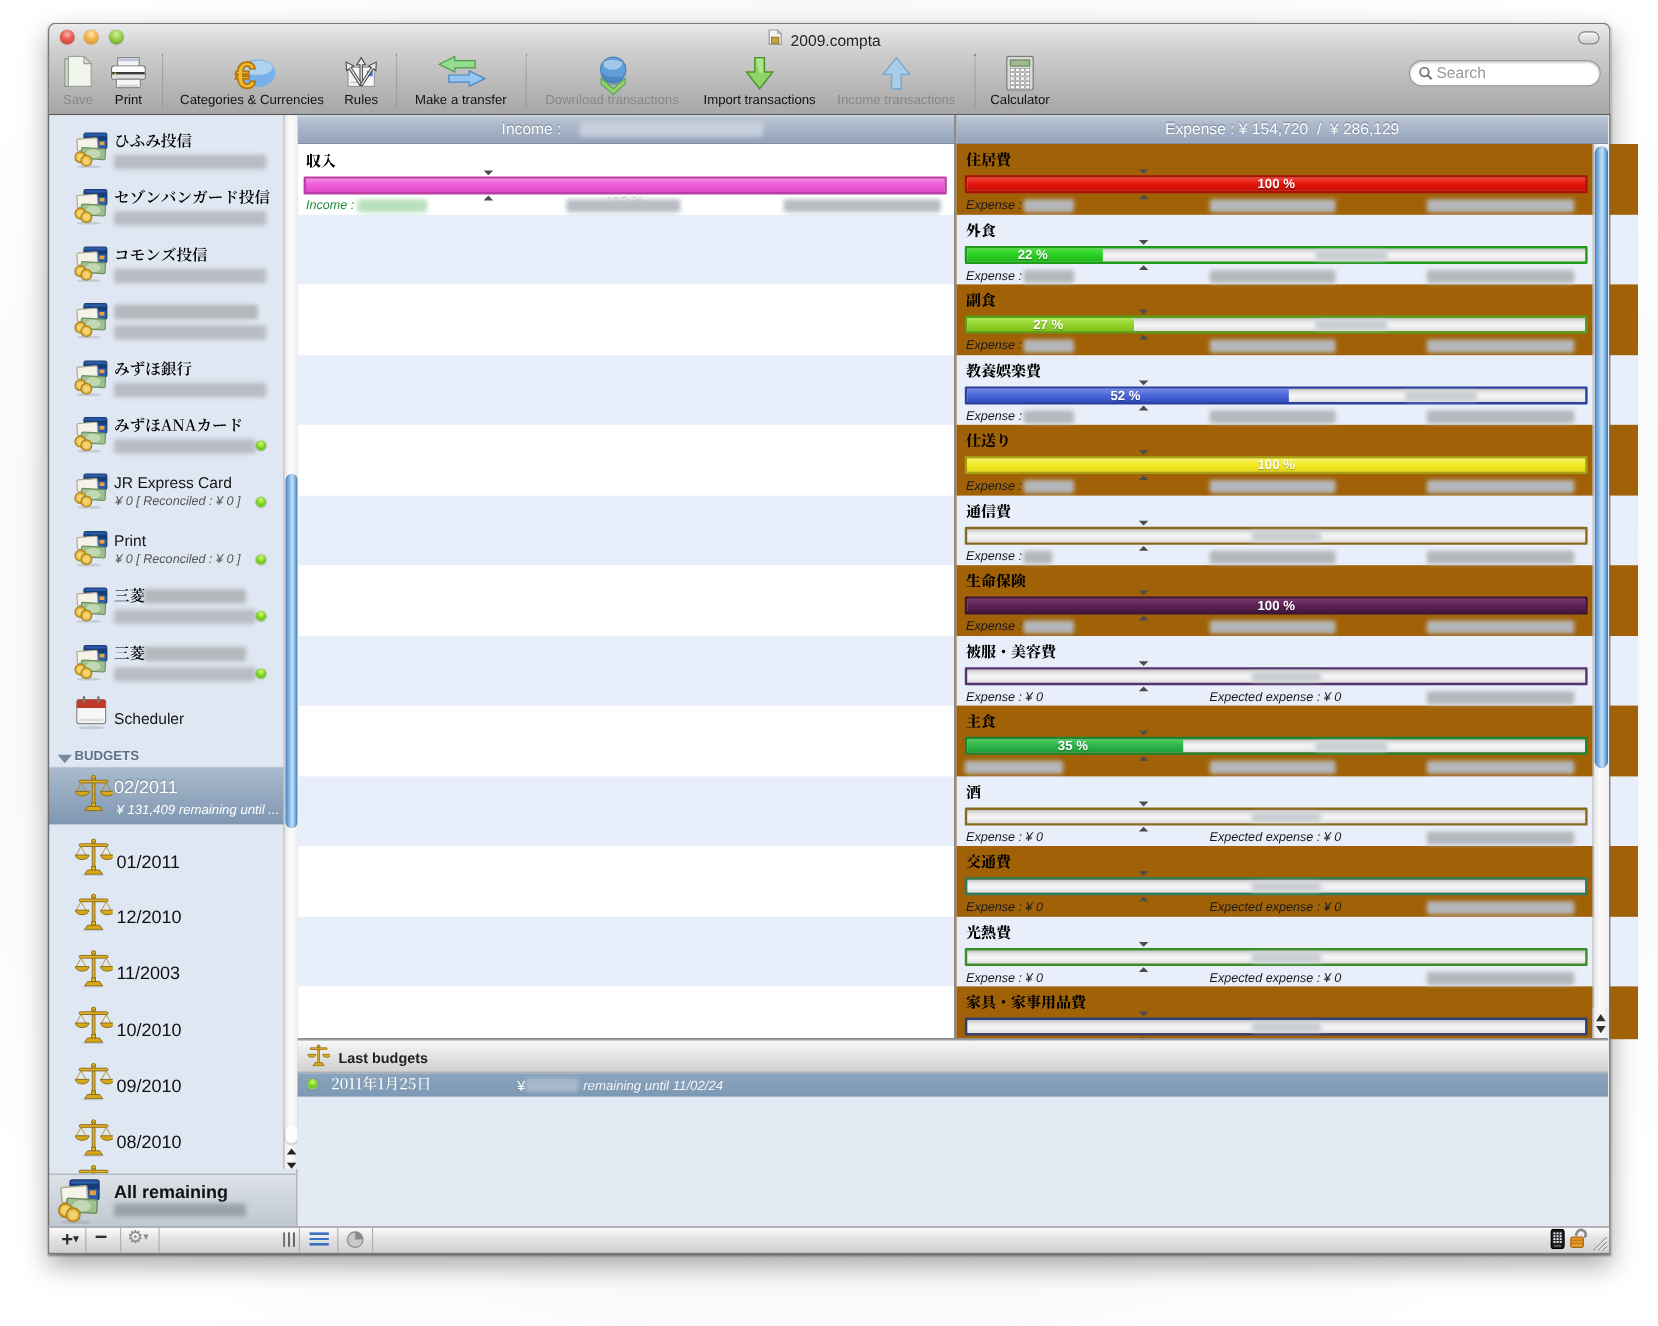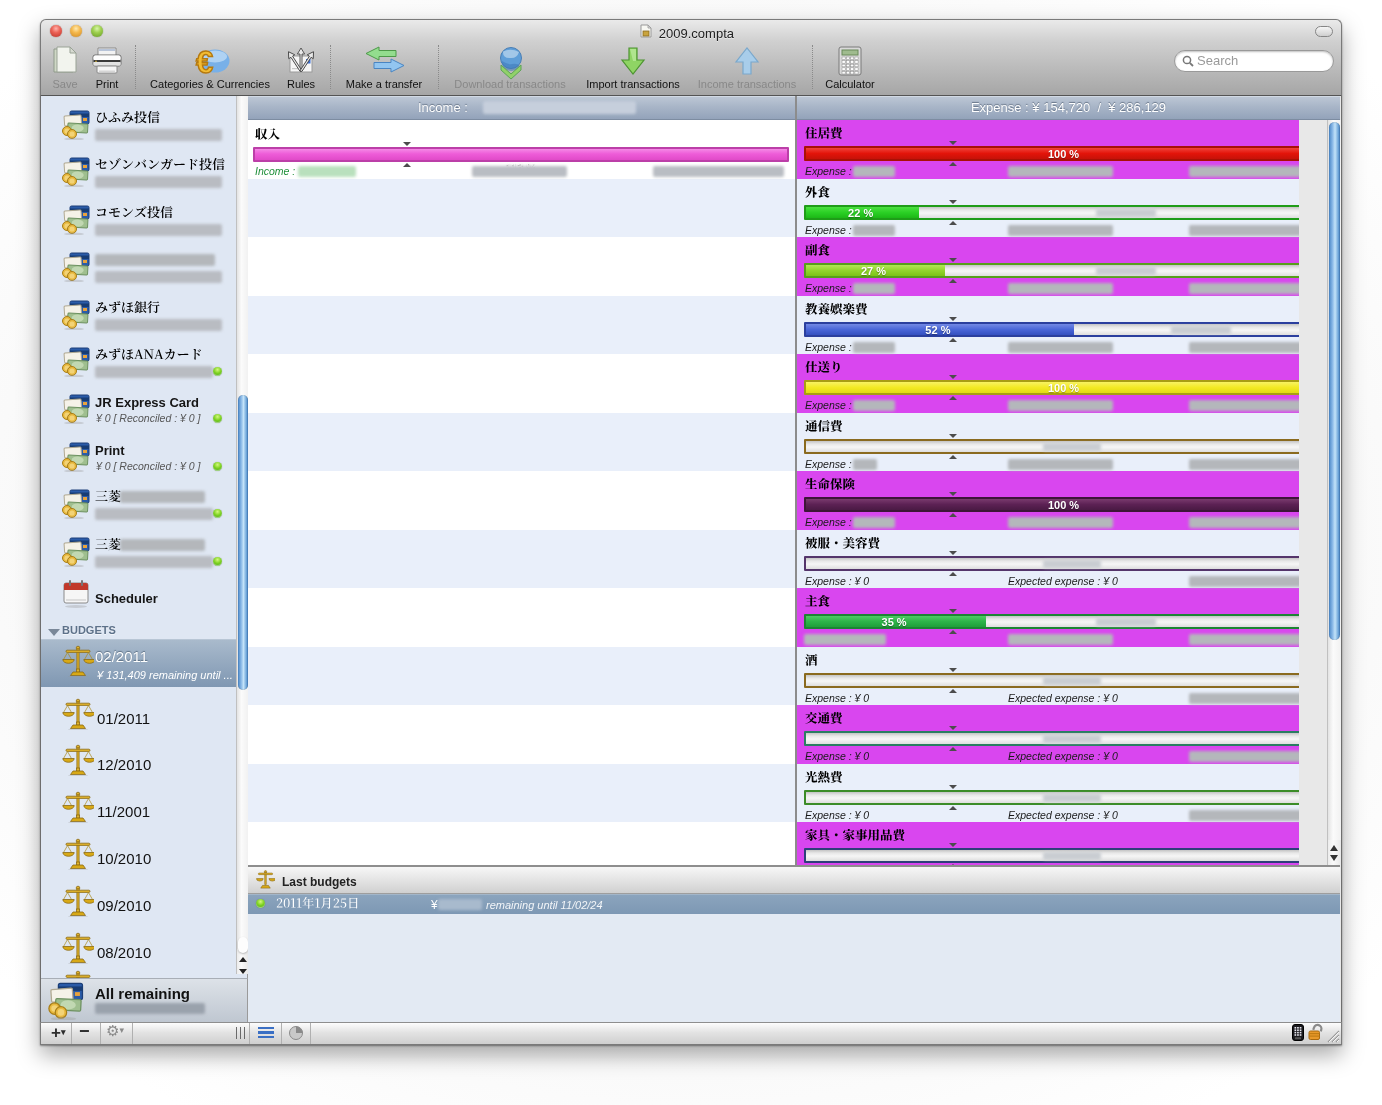--- a/index.html
+++ b/index.html
@@ -11,21 +11,21 @@
 .tl{width:12px;height:12px;border-radius:50%;top:6px}
 #title{top:7px;width:100%;text-align:center;font-size:13px;color:#222;text-shadow:0 1px 0 rgba(255,255,255,.5)}
 .tblbl{font-size:11px;color:#111;white-space:nowrap;text-align:center}
 .tblbl.dis{color:#888}
 .sep{border-left:1px dotted #8a8a8a;top:26px;height:44px}
 #search{left:1134px;top:31px;width:160px;height:22px;border-radius:11px;background:#fff;border:1px solid #999;
  box-shadow:inset 0 1px 2px rgba(0,0,0,.25);color:#9a9a9a;font-size:13px;line-height:20px}
 .hdr{top:77px;height:24px;background:linear-gradient(#bec8d6,#a9b6c8 45%,#93a3ba);border-bottom:1px solid #7d8ca1;box-shadow:inset 0 1px 0 #d2dae4;
  color:#fff;font-size:13px;text-align:center;line-height:23px;text-shadow:0 -1px 1px rgba(80,95,115,.8)}
 #sidebar{left:0;top:77px;width:208px;height:882px;background:#dfe7f3;border-right:1px solid #9a9a9a}
-.aname{font-size:13px;font-weight:bold;color:#151515;white-space:nowrap}
+.aname{font-size:13px;font-weight:normal;color:#151515;white-space:nowrap}
 .bl{position:absolute;border-radius:2px;filter:blur(1.6px);background:#b4b7bb}
 .gdot{width:9px;height:9px;border-radius:50%;background:radial-gradient(circle at 50% 30%,#d4f77e 0%,#7ed321 45%,#3c9a0a 90%);box-shadow:inset 0 -1px 1px rgba(255,255,255,.5),0 0 1px rgba(0,0,0,.4)}
 #budhdr{font-size:11px;font-weight:bold;color:#5d7189;text-shadow:0 1px 0 rgba(255,255,255,.6)}
 .budlbl{font-size:15px;color:#111}
 #selbud{left:0;width:208px;height:48px;background:linear-gradient(#a9bacc,#7f97b2);border-top:1px solid #b8c6d5}
 .scrolltrack{background:linear-gradient(90deg,#e3e3e3,#fbfbfb 40%,#f1f1f1);border-left:1px solid #c0c0c0}
 .scrollthumb{border-radius:6px;background:linear-gradient(90deg,#4a86c6,#85b5e5 30%,#c3e3f9 55%,#6ba3d8 85%,#3d76b4);box-shadow:inset 0 0 1px rgba(0,0,0,.4)}
 .sarrow{width:0;height:0;position:absolute}
 #allacc{left:0;top:959px;width:208px;height:44px;background:linear-gradient(#dde2e8,#bfc7d1);border-top:1px solid #a8aeb6;border-right:1px solid #9a9a9a}
 .rowblue{background:#e9effa}
@@ -424,21 +424,21 @@
         <g stroke="#a8881a" stroke-width=".7" fill="none">
           <path d="M5.5 7.5 L1.5 14.5 M5.5 7.5 L9.5 14.5"></path>
           <path d="M26.5 7.5 L22.5 14.5 M26.5 7.5 L30.5 14.5"></path>
         </g>
         <path d="M0.8 14.5 a5.7 3.8 0 0 0 11.4 0 z" fill="#d8a916" stroke="#8a6a14" stroke-width=".8"></path>
         <path d="M21.8 14.5 a5.7 3.8 0 0 0 11.4 0 z" fill="#d8a916" stroke="#8a6a14" stroke-width=".8"></path>
         <rect x="14.4" y="24" width="3.2" height="3.2" fill="#e2b42c" stroke="#8a6a14" stroke-width=".8"></rect>
         <path d="M11 27 h10 l2.5 3.5 h-15 z" fill="#d8a916" stroke="#8a6a14" stroke-width=".8"></path>
         <ellipse cx="16" cy="31.4" rx="10" ry="0.9" fill="#999" opacity=".3"></ellipse>
       </svg>
-<div class="abs budlbl" style="left:57px;top:784.1px">11/2001</div>
+<div class="abs budlbl" style="left:57px;top:784.1px">11/2003</div>
 <svg class="abs" style="left:22px;top:818.9px" width="32.0" height="32.0" viewBox="0 0 32 32">
         <g fill="#e2b42c" stroke="#8a6a14" stroke-width=".8">
           <circle cx="16" cy="3" r="1.8"></circle>
           <rect x="14.9" y="3.5" width="2.2" height="21.5" rx="1"></rect>
           <rect x="4" y="5.2" width="24" height="2.2" rx="1.1"></rect>
         </g>
         <g stroke="#a8881a" stroke-width=".7" fill="none">
           <path d="M5.5 7.5 L1.5 14.5 M5.5 7.5 L9.5 14.5"></path>
           <path d="M26.5 7.5 L22.5 14.5 M26.5 7.5 L30.5 14.5"></path>
         </g>
@@ -539,21 +539,21 @@
         </div>
 <div class="abs bar" style="left:5px;top:27px;width:536px;border:2px solid #bc3fa8;background:linear-gradient(#f489e6,#ee5cd8 45%,#e04ac8)"></div>
 <div class="abs pct" style="left:5px;top:40px;width:536px">113 %</div>
 <div class="abs mk mkd" style="left:155px;top:22px"></div>
 <div class="abs mk mku" style="left:155px;top:43px"></div>
 <div class="abs exl" style="left:7px;top:45px;color:#1f8f3a">Income :</div>
 <div class="abs bl" style="left:50px;top:46px;width:58px;height:11px;background:#b9e0bd"></div>
 <div class="abs bl" style="left:224px;top:46px;width:95px;height:11px;background:#b9bdc3"></div>
 <div class="abs bl" style="left:405px;top:46px;width:131px;height:11px;background:#b9bdc3"></div>
 </div>
-<div class="abs" style="left:757px;top:101px;width:502px;height:746px;background:#d946ef;overflow:hidden" id="excol">
+<div class="abs" style="left:757px;top:101px;width:568px;height:746px;background:#a16207;overflow:hidden" id="excol">
 <div class="abs" style="left:8px;top:7.0px">
           <svg width="37.5" height="13.5" style="display:block;overflow:visible">
             <g transform="translate(0,10.62) scale(0.01250,-0.01250)">
               <path d="M317 616H769L838 705Q838 705 851 695Q863 685 883 670Q902 654 923 636Q945 619 962 604Q958 588 933 588H325ZM337 327H769L833 411Q833 411 845 401Q857 392 875 377Q893 362 913 346Q933 329 949 315Q946 299 922 299H345ZM293 -19H787L858 74Q858 74 871 64Q884 53 905 37Q925 21 947 3Q969 -15 987 -31Q983 -47 959 -47H301ZM476 845Q558 841 608 821Q658 801 682 774Q706 746 709 718Q711 690 697 670Q683 649 658 644Q632 638 600 655Q588 688 566 721Q544 755 519 785Q493 816 468 838ZM545 607H687V-36H545ZM140 528 175 573 302 526Q300 520 293 515Q286 510 271 508V-54Q271 -59 255 -68Q239 -77 215 -84Q191 -91 164 -91H140ZM213 853 390 800Q386 790 376 784Q366 778 349 779Q311 678 262 594Q212 510 153 443Q94 376 24 324L13 332Q54 395 92 479Q131 564 163 660Q195 756 213 853Z M1527 549 1689 536Q1688 526 1681 520Q1675 513 1656 510V216H1527ZM1365 15H1809V-13H1365ZM1303 234V285L1435 234H1815V206H1427V-51Q1427 -57 1411 -66Q1396 -76 1371 -83Q1347 -91 1320 -91H1303ZM1754 234H1744L1803 297L1923 206Q1919 200 1909 194Q1899 188 1883 184V-51Q1883 -55 1865 -63Q1847 -71 1823 -78Q1798 -85 1776 -85H1754ZM1280 416H1795L1862 508Q1862 508 1874 498Q1886 488 1905 471Q1924 455 1945 437Q1966 419 1982 403Q1978 387 1955 387H1288ZM1198 783H1828V754H1198ZM1201 590H1835V562H1201ZM1763 783H1753L1811 848L1935 754Q1931 748 1921 742Q1912 736 1896 733V542Q1895 539 1876 531Q1858 524 1832 519Q1807 513 1786 513H1763ZM1154 783V793V843L1307 783H1287V538Q1287 480 1284 414Q1280 349 1267 281Q1254 212 1227 147Q1200 81 1153 20Q1107 -40 1035 -90L1026 -83Q1085 10 1112 114Q1139 219 1147 327Q1154 436 1154 537Z M2174 673H2829V644H2174ZM2144 577H2870V549H2144ZM2761 770H2751L2805 827L2917 743Q2913 738 2904 733Q2896 727 2882 724V641Q2882 637 2865 630Q2848 623 2825 617Q2802 611 2782 611H2761ZM2086 770H2829V742H2095ZM2544 853 2704 839Q2703 829 2695 821Q2687 814 2667 811V478Q2667 474 2651 467Q2636 460 2613 455Q2590 449 2565 449H2544ZM2235 673Q2233 657 2227 627Q2221 598 2215 566Q2209 534 2203 509Q2183 499 2157 497Q2132 495 2089 505Q2098 539 2106 578Q2115 618 2122 655Q2129 693 2133 718L2254 673ZM2333 853 2487 839Q2486 829 2478 822Q2471 815 2454 813V721Q2453 668 2436 615Q2420 563 2376 516Q2333 470 2251 433Q2169 396 2037 373L2033 384Q2130 415 2190 454Q2249 493 2280 537Q2311 581 2322 628Q2333 675 2333 722ZM2243 329H2754V301H2243ZM2243 232H2754V203H2243ZM2243 132H2754V104H2243ZM2685 425H2675L2734 487L2852 398Q2848 393 2839 387Q2830 382 2816 379V93Q2816 89 2798 81Q2779 74 2754 68Q2729 62 2708 62H2685ZM2197 425V439L2234 464L2333 425H2769V397H2325V80Q2325 75 2309 65Q2293 56 2267 48Q2242 40 2215 40H2197ZM2384 101 2523 13Q2516 4 2501 1Q2487 -2 2463 3Q2416 -23 2349 -43Q2283 -63 2207 -76Q2132 -89 2056 -94L2052 -81Q2117 -61 2181 -31Q2245 -1 2298 34Q2351 69 2384 101ZM2541 66Q2667 66 2747 54Q2827 42 2869 23Q2911 4 2923 -16Q2936 -37 2926 -55Q2917 -73 2895 -83Q2873 -94 2845 -92Q2817 -91 2793 -74Q2759 -44 2695 -8Q2631 28 2538 54ZM2830 577H2821L2874 626L2972 548Q2962 537 2936 533Q2932 496 2923 475Q2914 454 2891 441Q2872 432 2849 429Q2825 426 2792 426Q2792 447 2790 458Q2787 470 2779 480Q2771 490 2759 496Q2747 502 2728 506V519Q2738 519 2750 518Q2763 517 2775 516Q2788 516 2795 516Q2804 516 2809 517Q2813 519 2817 521Q2825 527 2830 577Z" fill="#000"></path>
             </g>
           </svg>
         </div>
 <div class="abs bar" style="left:7px;top:26.0px;width:519px;border:2px solid #a81106;background:linear-gradient(#c4c4c4,#e8e8e8 28%,#f6f6f6 55%,#dedede)">
 <div class="barfill" style="width:515.0px;background:linear-gradient(#f0433a,#e3140a 50%,#c61208)"></div>
 </div>

